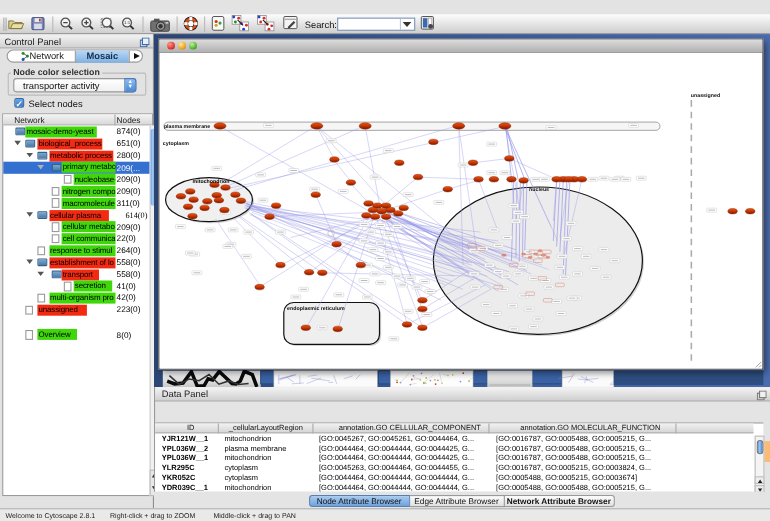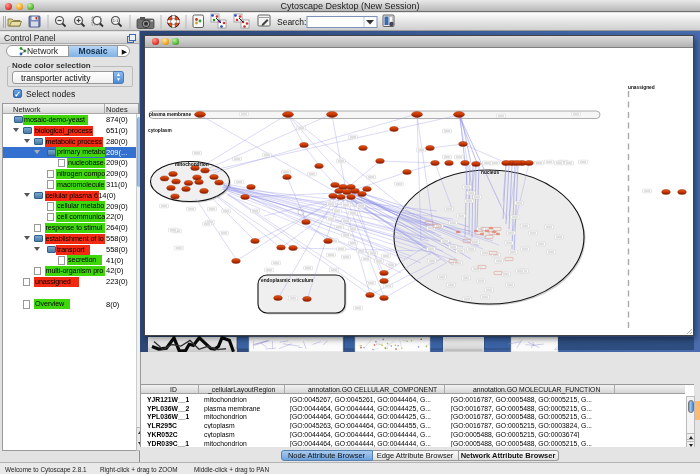--- a/index.html
+++ b/index.html
@@ -90,26 +90,20 @@
 
 
 #statusbar { left:0; top:462px; width:700px; height:12px; background:#e9e9e9; border-top:1px solid #b2b2b2;
   font-size:6.4px; color:#222;}
 #statusbar span { position:absolute; top:2.5px; }
 </style>
 </head>
 <body>
 <div id="app">
 
-  <div class="abs" id="titlebar">
-    <div class="abs tl" style="left:4.7px; background:radial-gradient(circle at 35% 30%, #ff9a90, #e33a30 60%, #a01208);"></div>
-    <div class="abs tl" style="left:16px; background:radial-gradient(circle at 35% 30%, #ffe9a0, #f0a828 60%, #b06c00);"></div>
-    <div class="abs tl" style="left:27.4px; background:radial-gradient(circle at 35% 30%, #c0f0a0, #58b838 60%, #1a7800);"></div>
-    <div class="abs" id="title-text">Cytoscape Desktop (New Session)</div>
-  </div>
 
   <div class="abs" id="toolbar">
     <div class="abs" style="left:3px; top:3px; width:1px; height:12px; background:#aaa;"></div>
     <div class="abs" style="left:5px; top:3px; width:1px; height:12px; background:#aaa;"></div>
     <svg class="abs" style="left:0; top:0;" width="700" height="18" viewBox="0 0 700 18">
 
       <g transform="translate(8,3)">
         <path d="M0 10 L0 3 L4 3 L5.5 4.5 L12 4.5 L12 10 Z" fill="#d8d090" stroke="#7a6f30" stroke-width="0.8"></path>
         <path d="M1.5 10 L3.5 5.5 L13.5 5.5 L11.5 10 Z" fill="#e8e0a8" stroke="#7a6f30" stroke-width="0.8"></path>
       </g>
@@ -283,21 +277,21 @@
           </div>
 <div class="abs trow" style="top:75.4px;">
             <span class="file" style="left:44.0px;"></span>
             <span class="lbl g" style="left:53.0px; width:49.0px;">macromolecule</span>
             <span class="num" style="left:103px;">311(0)</span>
           </div>
 <div class="abs trow" style="top:86.2px;">
             <span class="arr" style="left:20.5px; border-top-color:#555;"></span>
             <span class="folder" style="left:31.0px;"></span>
             <span class="lbl r" style="left:41.5px; width:54.5px;">cellular plasma</span>
-            <span class="num" style="left:91px;">614(0)</span>
+            <span class="num" style="left:111px;font-family:Liberation Serif, serif;">614(0)</span>
           </div>
 <div class="abs trow" style="top:97.0px;">
             <span class="file" style="left:44.0px;"></span>
             <span class="lbl g" style="left:53.0px; width:49.0px;">cellular metabo</span>
             <span class="num" style="left:103px;">209(0)</span>
           </div>
 <div class="abs trow" style="top:107.8px;">
             <span class="file" style="left:44.0px;"></span>
             <span class="lbl g" style="left:53.0px; width:49.0px;">cell communicat</span>
             <span class="num" style="left:103px;">22(0)</span>
@@ -1109,20 +1103,25 @@
 <text x="480" y="173" font-size="4.8" font-weight="bold" fill="#111" font-family="Liberation Sans">nucleus</text>
 <text x="260" y="280.5" font-size="4.8" font-weight="bold" fill="#111" font-family="Liberation Sans">endoplasmic reticulum</text>
 <text x="627" y="87.5" font-size="4.8" font-weight="bold" fill="#111" font-family="Liberation Sans">unassigned</text>
 <line x1="686" y1="333" x2="691" y2="328" stroke="#999" stroke-width="0.8"></line>
 <line x1="689" y1="333" x2="691" y2="331" stroke="#999" stroke-width="0.8"></line>
         </svg>
     </div>
   </div>
 
   <div class="abs" id="datapanel">
+    <div class="abs" id="dp-title">Data Panel
+      <svg class="abs" style="right:4px; top:2.5px;" width="9" height="9" viewBox="0 0 9 9">
+        <rect x="0.5" y="2.5" width="6" height="6" fill="none" stroke="#777" stroke-width="1"></rect>
+        <rect x="2.5" y="0.5" width="6" height="6" fill="#f0f0f0" stroke="#777" stroke-width="1"></rect>
+      </svg></div>
     <div class="abs" id="dp-toolbar" style="left:0; top:13px; width:560px; height:19px; background:#fdba74;margin-top:36px;">
         <div class="dp-btn" style="left:8px;"></div>
         <div class="dp-btn" style="left:28.5px;"></div>
         <div class="dp-btn" style="left:49px;"></div>
         <div class="dp-btn" style="left:69.5px;"></div>
         <div class="dp-btn" style="left:89.5px;"></div>
         <div class="dp-btn" style="left:480.5px;"></div>
         <div class="dp-btn" style="left:499.5px;"></div>
         <div class="dp-btn" style="left:516.5px;"></div>
         <div class="dp-btn" style="left:535.5px;"></div>

